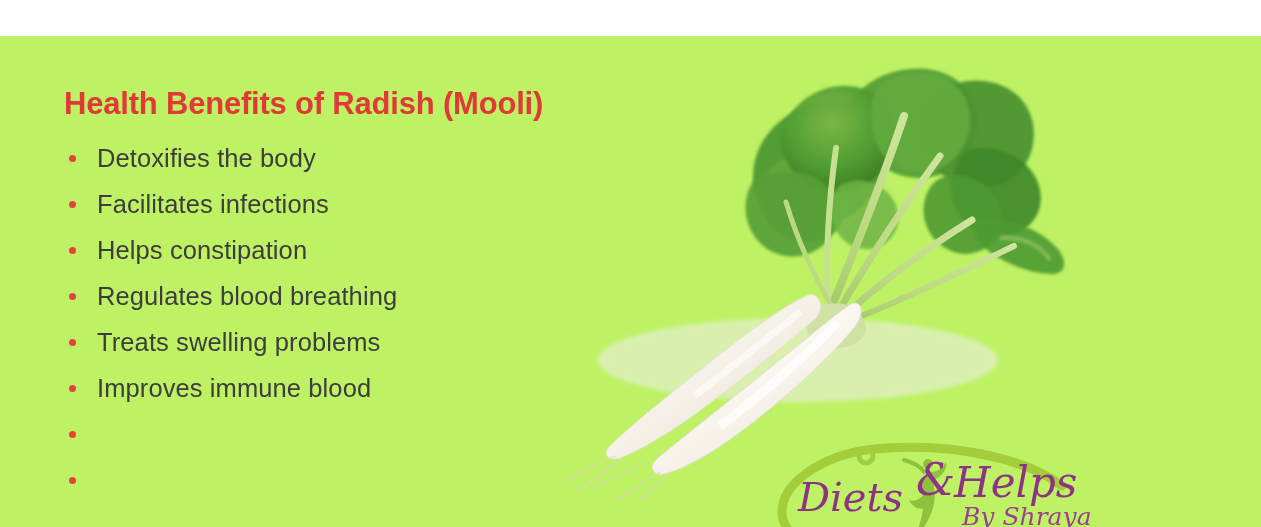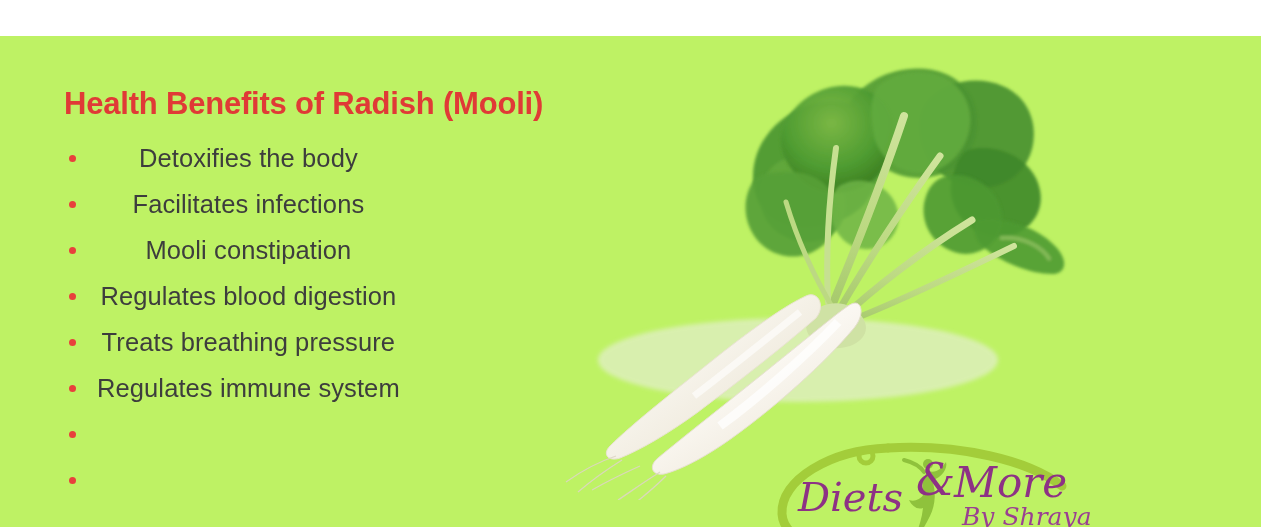--- a/index.html
+++ b/index.html
@@ -31,21 +31,20 @@
   }
 
   
   #benefits-list {
     position: absolute;
     left: 64px;
     top: 99px;
     margin: 0;
     padding: 0;
     list-style: none;
-    text-align: center;
   }
   .benefit-row {
     position: relative;
     height: 46px;
     line-height: 46px;
     padding-left: 33px;
     white-space: nowrap;
   }
   .benefit-bullet {
     position: absolute;
@@ -214,33 +213,33 @@
     <li class="benefit-row">
       <span class="benefit-bullet"></span>
       <span class="benefit-label">Detoxifies the body</span>
     </li>
     <li class="benefit-row">
       <span class="benefit-bullet"></span>
       <span class="benefit-label">Facilitates infections</span>
     </li>
     <li class="benefit-row">
       <span class="benefit-bullet"></span>
-      <span class="benefit-label">Mooli constipation</span>
-    </li>
-    <li class="benefit-row">
-      <span class="benefit-bullet"></span>
-      <span class="benefit-label">Regulates blood digestion</span>
-    </li>
-    <li class="benefit-row">
-      <span class="benefit-bullet"></span>
-      <span class="benefit-label">Treats breathing pressure</span>
-    </li>
-    <li class="benefit-row">
-      <span class="benefit-bullet"></span>
-      <span class="benefit-label">Regulates immune system</span>
+      <span class="benefit-label">Helps constipation</span>
+    </li>
+    <li class="benefit-row">
+      <span class="benefit-bullet"></span>
+      <span class="benefit-label">Regulates blood breathing</span>
+    </li>
+    <li class="benefit-row">
+      <span class="benefit-bullet"></span>
+      <span class="benefit-label">Treats swelling problems</span>
+    </li>
+    <li class="benefit-row">
+      <span class="benefit-bullet"></span>
+      <span class="benefit-label">Improves immune blood</span>
     </li>
     <li class="benefit-row">
       <span class="benefit-bullet"></span>
     </li>
     <li class="benefit-row">
       <span class="benefit-bullet"></span>
     </li>
   </ul>
 
   <div id="brand-logo">
@@ -258,17 +257,17 @@
                  C166 56 166 70 160 82 C156 90 152 96 150 102
                  C149 106 145 106 146 101 C149 92 152 84 153 74
                  C147 76 142 72 139 66 C144 68 150 66 154 60
                  C152 52 152 44 158 37Z"></path>
         <path d="M134 26 C142 28 150 32 154 38" fill="none" stroke="#8fc23c" stroke-width="4" stroke-linecap="round"></path>
       </g>
     </svg>
 
     <span class="logo-word" id="logo-diets">Diets</span>
     <span class="logo-word" id="logo-amp">&amp;</span>
-    <span class="logo-word" id="logo-more">More</span>
+    <span class="logo-word" id="logo-more">Helps</span>
     <span class="logo-word" id="logo-tagline">By Shraya</span>
   </div>
 
 </div>
 
 </body></html>

